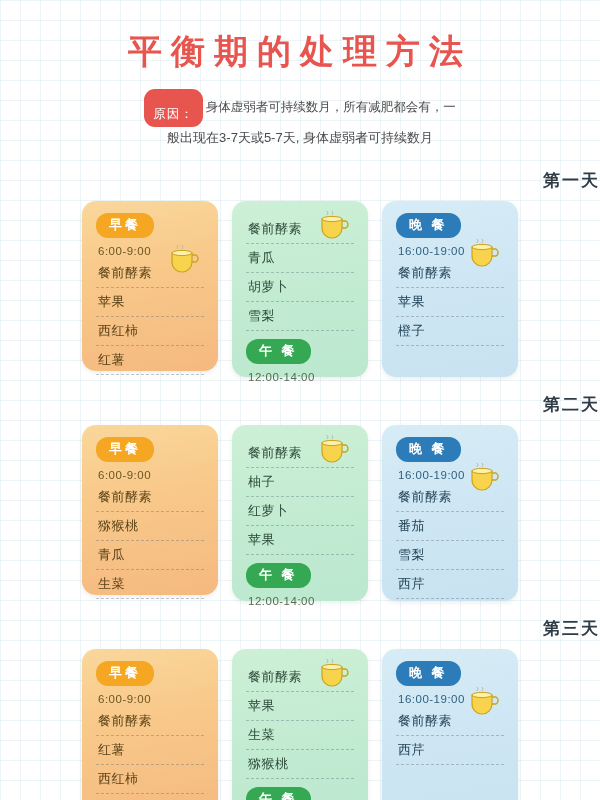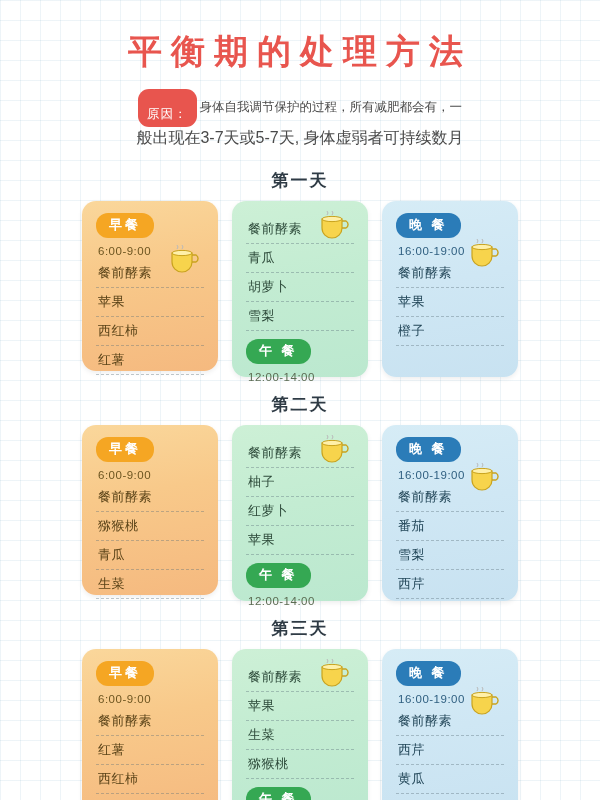--- a/index.html
+++ b/index.html
@@ -44,30 +44,30 @@
     color: #fff;
     font-size: 12.5px;
     padding: 15px 9px 3px 9px;
     border-radius: 11px;
     vertical-align: middle;
     margin-right: 3px;
     letter-spacing: 1px;
   }
   .subtitle-line2 {
     display: block;
-    font-size: 16px;
+    font-size: 13px;
     color: #4a4a4a;
     line-height: 22px;
     text-align: center;
   }
 
   
   .day-block { position: relative; }
   .day-title {
-    text-align: center;
+    text-align: right;
     font-size: 17px;
     font-weight: bold;
     color: #2f3b45;
     letter-spacing: 2px;
     margin-bottom: 9px;
   }
   .cards {
     display: flex;
     justify-content: center;
     align-items: flex-start;
@@ -145,21 +145,21 @@
   .spacer-md { height: 16px; }
 </style>
 </head>
 <body>
 
 <div>
 
   <div class="title">平衡期的处理方法</div>
 
   <div class="subtitle-wrap">
-    <span class="subtitle-line1"><span class="reason-badge">原因：</span><span>身体自我调节保护的过程，所有减肥都会有，一</span></span>
+    <span class="subtitle-line1"><span class="reason-badge">原因：</span><span>身体虚弱者可持续数月，所有减肥都会有，一</span></span>
     <span class="subtitle-line2">般出现在3-7天或5-7天, 身体虚弱者可持续数月</span>
   </div>
 
   <div class="spacer-lg"></div>
 
   <div class="day-block">
     <div class="day-title">第一天</div>
     <div class="cards">
 
       <div class="card breakfast">
@@ -320,20 +320,19 @@
           <path d="M4 8 h20 v9 a10 10 0 0 1 -20 0 Z" fill="#f7d44c" stroke="#c9a31e" stroke-width="1.2"></path>
           <path d="M24 10 h4 a4 4 0 0 1 0 7 h-4" fill="none" stroke="#c9a31e" stroke-width="1.4"></path>
           <ellipse cx="14" cy="8" rx="10" ry="2.6" fill="#fff0a8" stroke="#c9a31e" stroke-width="1"></ellipse>
           <path d="M9 4 q2 -2 0 -4" fill="none" stroke="#b9b9b9" stroke-width="1"></path>
           <path d="M14 4 q2 -2 0 -4" fill="none" stroke="#b9b9b9" stroke-width="1"></path>
         </svg>
         <div class="time d">16:00-19:00</div>
         <div class="items">
           <div class="item">餐前酵素</div>
           <div class="item">西芹</div>
-          <div class="item">黄瓜</div>
         </div>
       </div>
 
     </div>
   </div>
 
 </div>
 
 </body></html>

